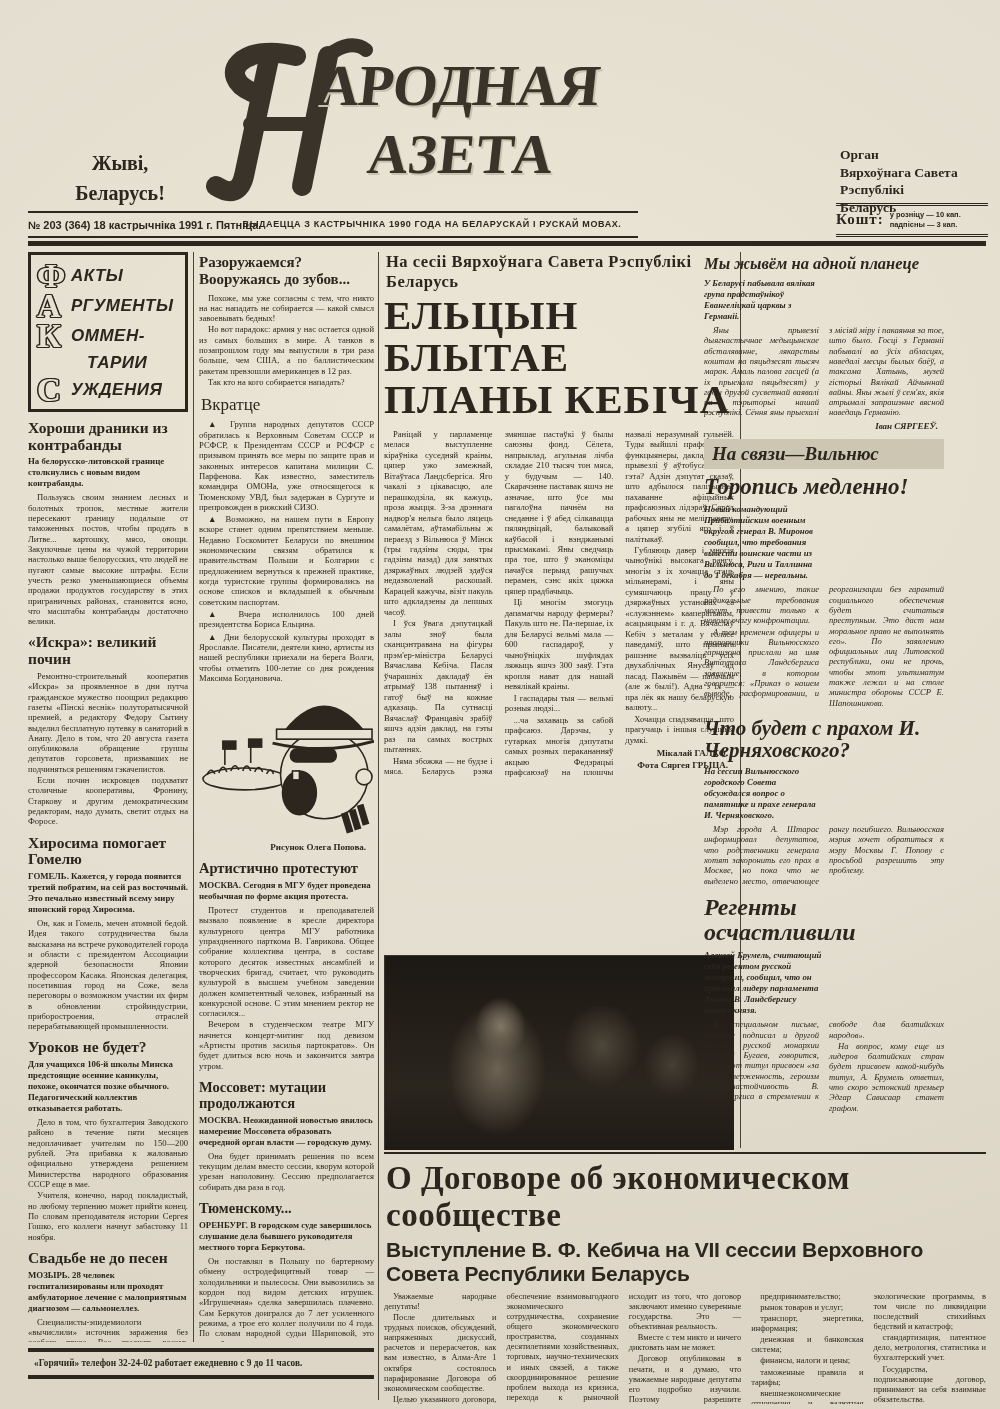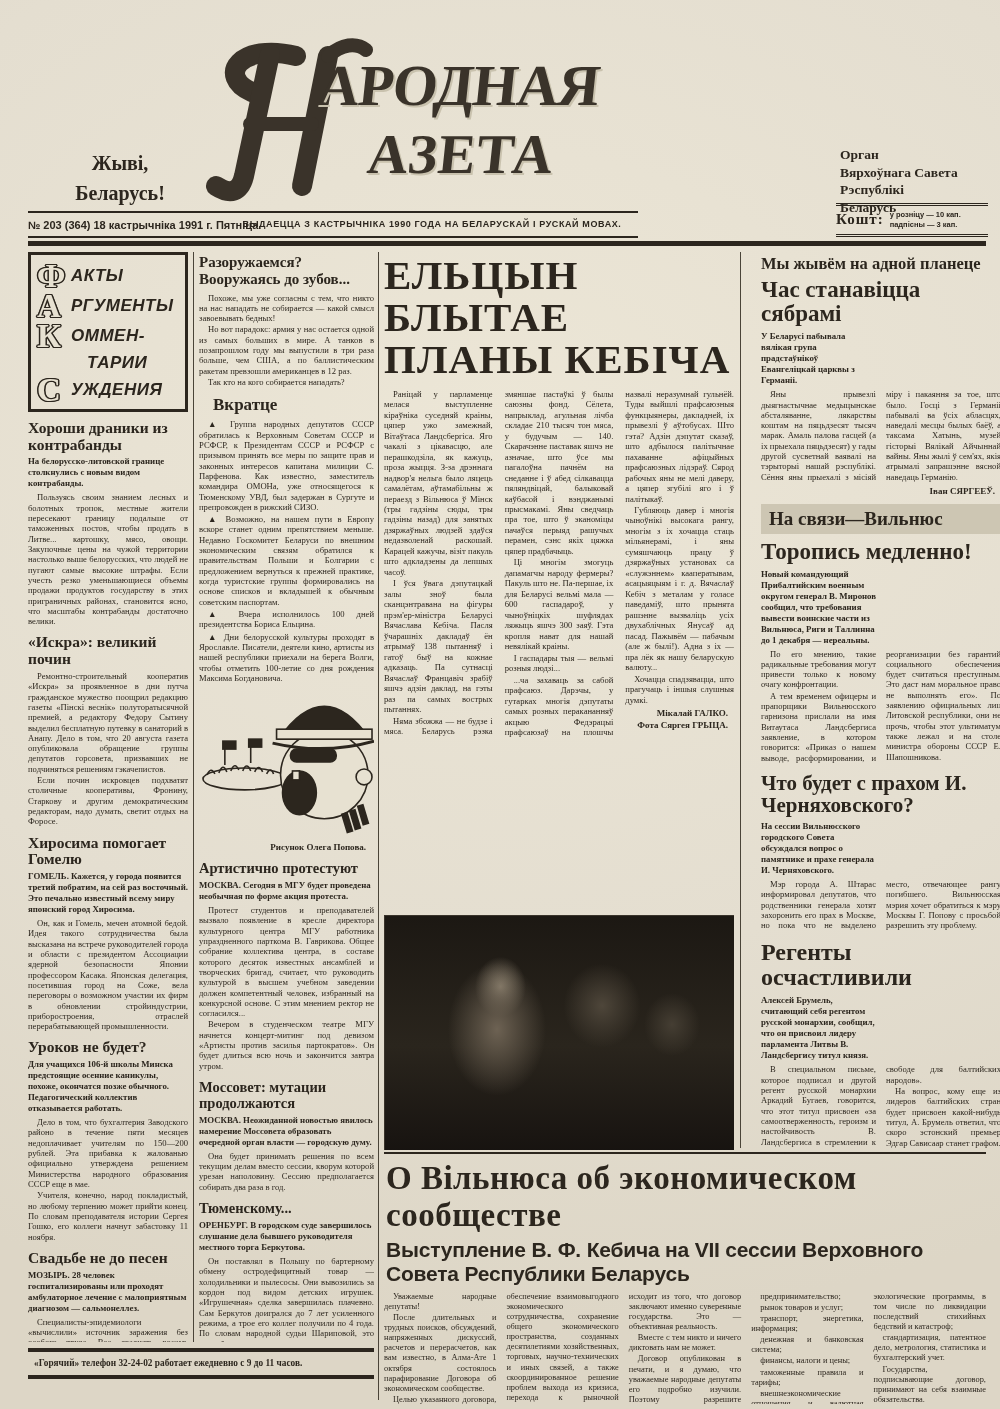--- a/index.html
+++ b/index.html
@@ -35,21 +35,21 @@
   .zone{overflow:hidden;}
   
   .faks{border:3px solid #2c261e;padding:6px 6px 4px 6px;margin-bottom:2px;}
   .faks .row{display:flex;align-items:center;height:30px;}
   .faks .big{width:34px;font-size:33px;font-weight:bold;color:#e7e1d1;line-height:1;
     text-shadow:1.4px 0 #2c261e,-1.4px 0 #2c261e,0 1.4px #2c261e,0 -1.4px #2c261e,1px 1px #2c261e,-1px -1px #2c261e,1px -1px #2c261e,-1px 1px #2c261e;}
   .faks .word{font-family:"Liberation Sans",sans-serif;font-style:italic;font-weight:bold;font-size:17px;letter-spacing:.5px;}
   .faks .indent{margin-left:50px;}
   
   .opener-title{font-size:15px;font-weight:bold;line-height:1.15;margin:2px 0 4px 0;}
-  .vk-title{font-size:17px;font-weight:bold;margin:8px 0 4px 14px;}
+  .vk-title{font-size:17px;font-weight:normal;margin:8px 0 4px 2px;}
   .vk .body p{text-indent:9px;margin-bottom:2px;}
   .cartoon-wrap{margin:4px 0 0 0;}
   .cartoon-cap{font-size:9px;font-weight:bold;text-align:right;padding-right:8px;margin:1px 0 2px 0;}
   
   .kicker{font-size:16.5px;font-weight:bold;letter-spacing:.5px;margin:0 0 2px 2px;}
   .headline{font-size:41px;font-weight:bold;line-height:1.03;letter-spacing:1px;margin:2px 0 8px 0;}
   .main-body{column-count:3;column-gap:12px;height:520px;font-size:8.6px;line-height:1.22;text-align:justify;}
   .photo{width:350px;height:236px;margin-top:6px;background:#221d17;
      background-image:
        radial-gradient(70px 95px at 32% 48%, #6d6253 0%, rgba(109,98,83,0) 70%),
@@ -254,36 +254,36 @@
       <h3 class="sec-title">Тюменскому...</h3>
       <div class="lead">ОРЕНБУРГ. В городском суде завершилось слушание дела бывшего руководителя местного торга Беркутова.</div>
       <div class="body">
           <p>Он поставлял в Польшу по бартерному обмену остродефицитный товар — холодильники и пылесосы. Они вывозились за кордон под видом детских игрушек. «Игрушечная» сделка завершилась плачевно. Сам Беркутов доигрался до 7 лет усиленного режима, а трое его коллег получили по 4 года. По словам народной судьи Шариповой, это дело было самым сложным и запутанным за всю ее практику.</p>
         </div>
     </div>
 
   </div>
 
   <div class="abs zone" style="left:384px;top:252px;width:350px;height:898px;">
+    <div class="kicker">На сесіі Вярхоўнага Савета Рэспублікі Беларусь</div>
     <div class="headline">
       <div>ЕЛЬЦЫН БЛЫТАЕ</div>
       <div>ПЛАНЫ КЕБІЧА</div>
     </div>
     <div class="main-body">
       <span><p>Раніцай у парламенце мелася выступленне кіраўніка суседняй краіны, цяпер ужо замежнай, Вітаўтаса Ландсбергіса. Яго чакалі з цікавасцю, але перашкодзіла, як кажуць, проза жыцця. З-за дрэннага надвор'я нельга было ляцець самалётам, аўтамабільны ж пераезд з Вільнюса ў Мінск (тры гадзіны сюды, тры гадзіны назад) для занятых дзяржаўных людзей здаўся недазволенай раскошай. Карацей кажучы, візіт пакуль што адкладзены да лепшых часоў.</p><p>І ўся ўвага дэпутацкай залы зноў была сканцэнтравана на фігуры прэм'ер-міністра Беларусі Вячаслава Кебіча. Пасля ўчарашніх дакладаў ён атрымаў 138 пытанняў і гатоў быў на кожнае адказаць. Па сутнасці Вячаслаў Францавіч зрабіў яшчэ адзін даклад, на гэты раз па самых вострых пытаннях.</p><p>Няма збожжа — не будзе і мяса. Беларусь рэзка змяншае пастаўкі ў былы саюзны фонд. Сёлета, напрыклад, агульная лічба складае 210 тысяч тон мяса, у будучым — 140. Скарачэнне паставак яшчэ не азначае, што ўсе мы пагалоўна пачнём на снеданне і ў абед сілкавацца пяляндвіцай, балыковай каўбасой і вэнджанымі прысмакамі. Яны сведчаць пра тое, што ў эканоміцы пачаўся перыяд рашучых перамен, сэнс якіх цяжка цяпер прадбачыць.</p><p>Ці многім змогуць дапамагчы народу фермеры? Пакуль што не. Па-першае, іх для Беларусі вельмі мала — 600 гаспадароў, у чыноўніцкіх шуфлядах ляжыць яшчэ 300 заяў. Гэта кропля нават для нашай невялікай краіны.</p><p>І гаспадары тыя — вельмі розныя людзі...</p><p>...ча захаваць за сабой прафсаюз. Дарэчы, у гутарках многія дэпутаты самых розных перакананняў акцыю Федэрацыі прафсаюзаў на плошчы назвалі неразумнай гульнёй. Туды выйшлі прафсаюзныя функцыянеры, дакладней, іх прывезлі ў аўтобусах. Што гэта? Адзін дэпутат сказаў, што адбылося палітычнае пахаванне афіцыйных прафсаюзных лідэраў. Сярод рабочых яны не мелі даверу, а цяпер згубілі яго і ў палітыкаў.</p><p>Губляюць давер і многія чыноўнікі высокага рангу, многім з іх хочацца стаць мільянерамі, і яны сумяшчаюць працу ў дзяржаўных установах са «служэннем» кааператывам, асацыяцыям і г. д. Вячаслаў Кебіч з металам у голасе паведаміў, што прынята рашэнне вызваліць усіх двухаблічных Янусаў ад пасад. Пажывём — пабачым (але ж былі!). Адна з іх — пра лёк як нашу беларускую валюту...</p><p>Хочацца спадзявацца, што прагучаць і іншыя слушныя думкі.</p></span>
       <p class="byline">Мікалай ГАЛКО.</p>
       <p class="byline" style="margin-top:0;">Фота Сяргея ГРЫЦА.</p>
     </div>
     <div class="photo"></div>
   </div>
 
-  <div class="abs zone" style="left:761px;top:252px;width:240px;height:896px;">
+  <div class="abs zone" style="left:704px;top:252px;width:240px;height:896px;font-style:italic;">
     <div>
       <div class="r-kicker">Мы жывём на адной планеце</div>
-      <h2 class="r-head">Час станавіцца сябрамі</h2>
       <div class="lead" style="width:112px;">У Беларусі пабывала вялікая група прадстаўнікоў Евангеліцкай царквы з Германіі.</div>
       <div class="body body2">
           <p>Яны прывезлі дыягнастычнае медыцынскае абсталяванне, лякарствы коштам на пяцьдзесят тысяч марак. Амаль палова гасцей (а іх прыехала пяцьдзесят) у гады другой сусветнай ваявалі на тэрыторыі нашай рэспублікі. Сёння яны прыехалі з місіяй міру і пакаяння за тое, што было. Госці з Германіі пабывалі ва ўсіх абласцях, наведалі месцы былых баёў, а таксама Хатынь, музей гісторыі Вялікай Айчыннай вайны. Яны жылі ў сем'ях, якія атрымалі запрашэнне вясной наведаць Германію.</p>
         </div>
       <div class="byline">Іван СЯРГЕЕЎ.</div>
     </div>
 
     <div class="band">На связи—Вильнюс</div>
 
     <div>
@@ -309,21 +309,21 @@
       <div class="body body2">
           <p>В специальном письме, которое подписал и другой регент русской монархии Аркадий Бугаев, говорится, что этот титул присвоен «за самоотверженность, героизм и настойчивость В. Ландсбергиса в стремлении к свободе для балтийских народов».</p>
           <p>На вопрос, кому еще из лидеров балтийских стран будет присвоен какой-нибудь титул, А. Брумель ответил, что скоро эстонский премьер Эдгар Сависаар станет графом.</p>
         </div>
 
     </div>
 
   </div>
 
   <div class="abs zone bottom" style="left:384px;top:1152px;width:602px;height:246px;">
-    <h1 class="b-head">О Вільнюса об экономическом сообществе</h1>
+    <h1 class="b-head">О Договоре об экономическом сообществе</h1>
     <div class="b-sub">Выступление В. Ф. Кебича на VII сессии Верховного Совета Республики Беларусь</div>
     <div class="b-body">
       <span><p>Уважаемые народные депутаты!</p><p>После длительных и трудных поисков, обсуждений, напряженных дискуссий, расчетов и перерасчетов, как вам известно, в Алма-Ате 1 октября состоялось парафирование Договора об экономическом сообществе.</p><p>Целью указанного договора, принимаемого на основе суверенитета и взаимной заинтересованности государств, является обеспечение взаимовыгодного экономического сотрудничества, сохранение общего экономического пространства, созданных десятилетиями хозяйственных, торговых, научно-технических и иных связей, а также скоординированное решение проблем выхода из кризиса, перехода к рыночной экономике и вхождения в мировое хозяйство.</p><p>Хотел бы особо подчеркнуть, что проект исходит из того, что договор заключают именно суверенные государства. Это — объективная реальность.</p><p>Вместе с тем никто и ничего диктовать нам не может.</p><p>Договор опубликован в печати, и я думаю, что уважаемые народные депутаты его подробно изучили. Поэтому разрешите остановиться только на обязательствах и проведении согласованной политики в следующих областях:</p><p>предпринимательство;</p><p>рынок товаров и услуг;</p><p>транспорт, энергетика, информация;</p><p>денежная и банковская система;</p><p>финансы, налоги и цены;</p><p>таможенные правила и тарифы;</p><p>внешнеэкономические отношения и валютная политика;</p><p>государственные научно-технические, инвестиционные, экологические программы, в том числе по ликвидации последствий стихийных бедствий и катастроф;</p><p>стандартизация, патентное дело, метрология, статистика и бухгалтерский учет.</p><p>Государства, подписывающие договор, принимают на себя взаимные обязательства.</p></span>
       <p class="contin">(Окончание на 3-й стр.)</p>
     </div>
   </div>
 
   <div class="abs footerbox" style="left:28px;top:1348px;width:334px;">
     <p>«Горячий» телефон 32-24-02 работает ежедневно с 9 до 11 часов.</p>
   </div>

